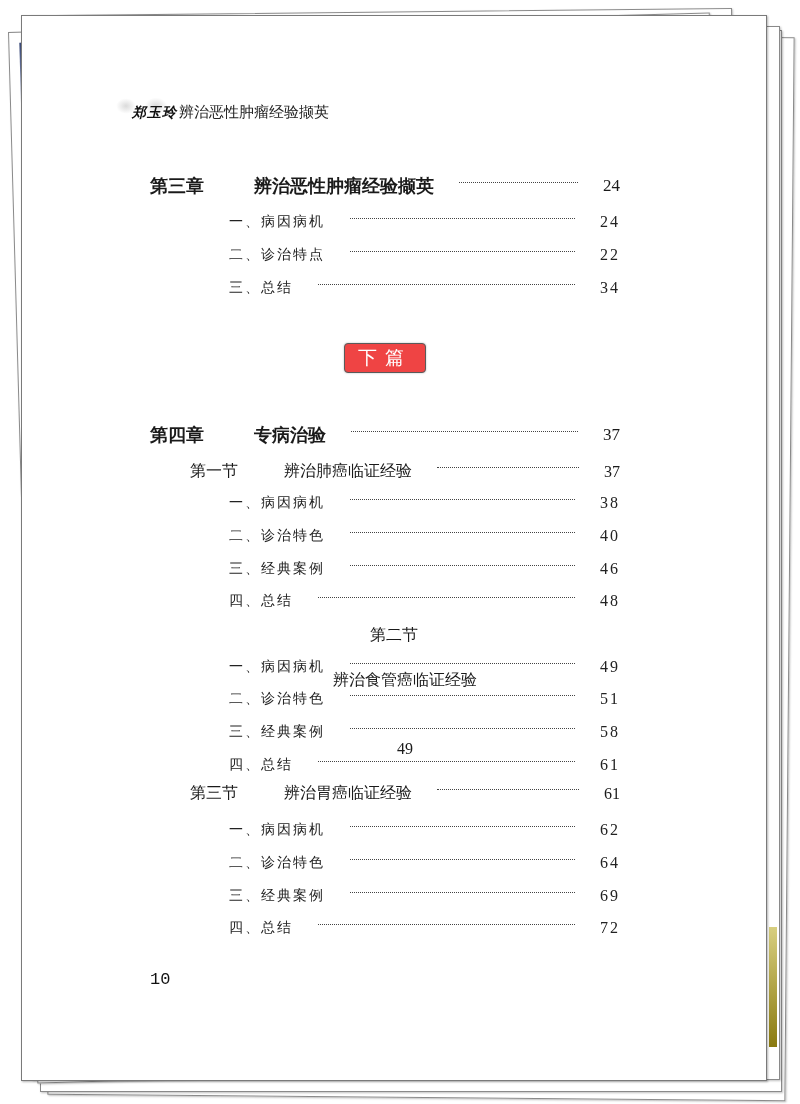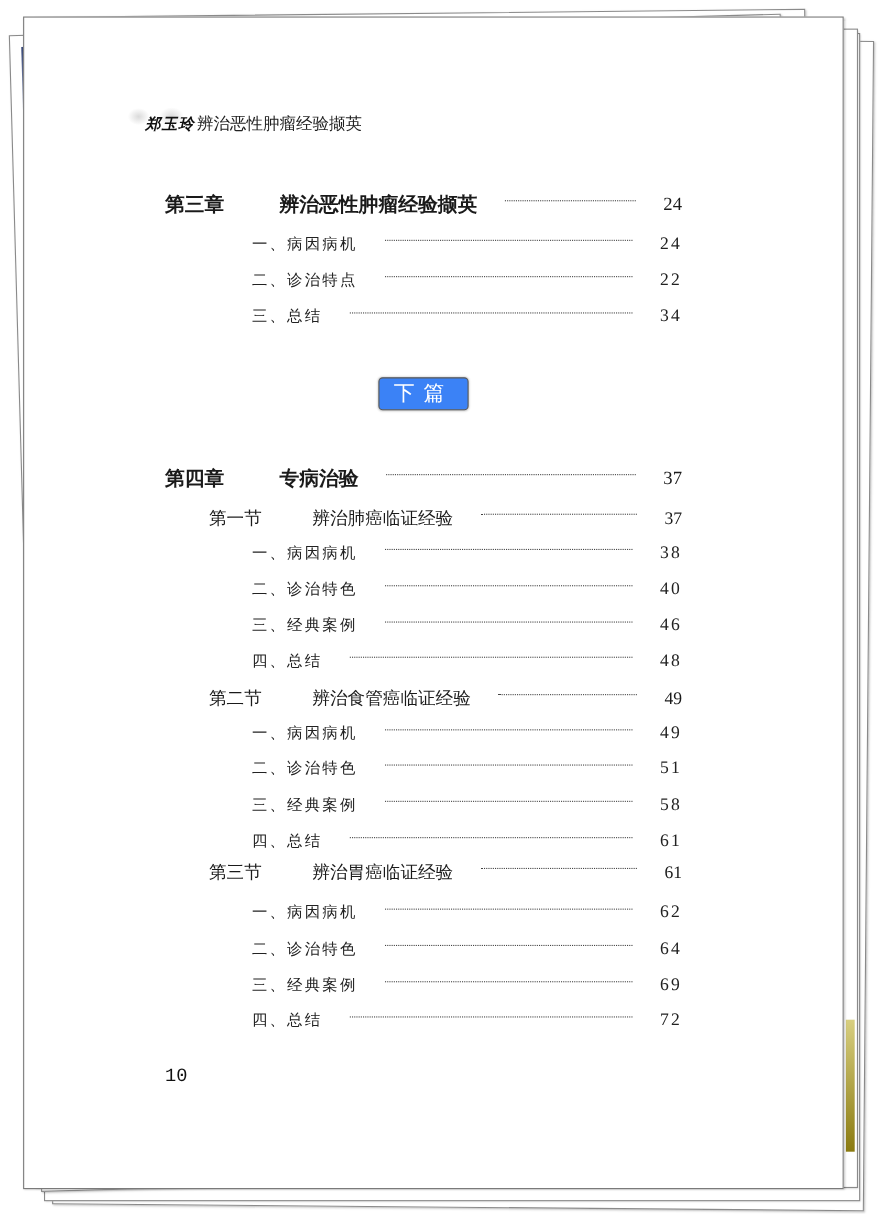--- a/index.html
+++ b/index.html
@@ -71,21 +71,21 @@
       flex: 0 0 auto; font-family: "Liberation Serif", serif; font-size: 16px;
     }
     .chapter { font-family: "DejaVu Sans", sans-serif; font-size: 18px; font-weight: bold; left: 150px; }
     .chapter .num { width: 80px; }
     .chapter .page-no { font-size: 17px; font-weight: normal; }
     .section { font-family: "DejaVu Serif", serif; font-size: 16px; left: 190px; }
     .section .num { width: 70px; }
     .item { font-family: "DejaVu Serif", serif; font-size: 14px; letter-spacing: 2px; left: 229px; color: #222; }
     .part-badge {
       position: absolute; left: 344px; top: 343px; width: 80px; height: 28px;
-      background: #3b82f6; border: 1px solid #5a5a5a; border-radius: 4px;
+      background: #ef4444; border: 1px solid #5a5a5a; border-radius: 4px;
       color: #fff; font-family: "DejaVu Serif", serif; font-size: 19px;
       display: flex; align-items: center; justify-content: center; letter-spacing: 8px;
       box-shadow: 0 0 2px rgba(0,0,0,0.3);
     }
     .page-number {
       position: absolute; left: 150px; top: 970px;
       font-family: Liberation Mono, monospace; font-size: 17px; color: #111;
     }
   </style>
 </head>
@@ -160,21 +160,21 @@
   <span class="label">三、经典案例</span>
   <span class="leader"></span>
   <span class="page-no">46</span>
 </div>
 <div class="toc-row item" style="top:592px;">
   <span class="label">四、总结</span>
   <span class="leader"></span>
   <span class="page-no">48</span>
 </div>
 
-<div class="toc-row section" style="top:625px;">
+<div class="toc-row section" style="top:625px;flex-direction:column;">
   <span class="num">第二节</span>
   <span class="label">辨治食管癌临证经验</span>
   <span class="leader"></span>
   <span class="page-no">49</span>
 </div>
 <div class="toc-row item" style="top:658px;">
   <span class="label">一、病因病机</span>
   <span class="leader"></span>
   <span class="page-no">49</span>
 </div>

